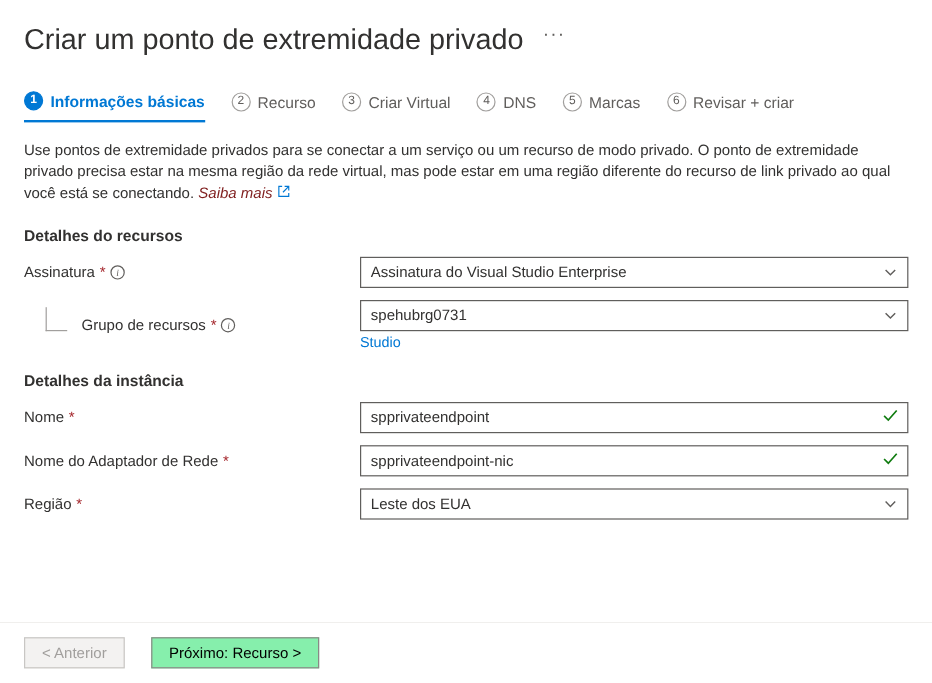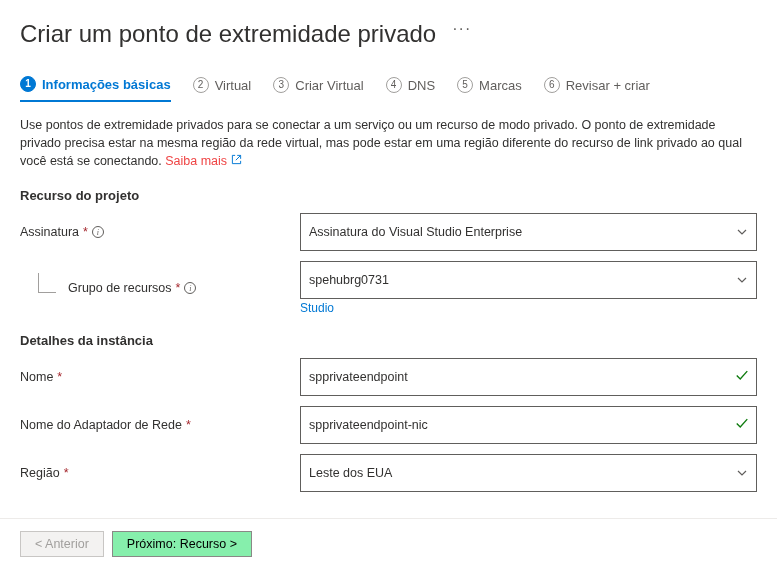--- a/index.html
+++ b/index.html
@@ -55,21 +55,21 @@
       background: #0078d4;
       border-color: #0078d4;
       color: #fff;
     }
     .intro {
       margin-top: 14px;
       font-size: 12.5px;
       line-height: 1.45;
       color: #323130;
     }
-    .link { color: #ef4444; text-decoration: none; cursor: pointer; }
+    .link { color: #7f1d1d; text-decoration: none; cursor: pointer; font-style: italic; }
     .ext-icon { font-size: 11px; }
     .section-title {
       font-weight: 600;
       font-size: 13px;
       margin-top: 18px;
       margin-bottom: 10px;
     }
     .form-row {
       display: flex;
       align-items: center;
@@ -107,21 +107,21 @@
       justify-content: center;
       font-size: 8px;
       color: #605e5c;
       cursor: pointer;
       font-family: Georgia, serif;
       font-style: italic;
     }
     .form-control-wrap { flex: 1; }
     .select, .input {
       width: 100%;
-      height: 38px;
+      height: 26px;
       border: 1px solid #605e5c;
       padding: 0 26px 0 8px;
       font-size: 12.5px;
       font-family: inherit;
       color: #323130;
       background: #fff;
       position: relative;
     }
     .select { cursor: pointer; display: flex; align-items: center; position: relative; }
     .chev {
@@ -149,21 +149,21 @@
       display: inline-block;
     }
     .footer {
       position: fixed;
       bottom: 0;
       left: 0;
       width: 777px;
       border-top: 1px solid #edebe9;
       padding: 12px 20px;
       display: flex;
-      gap: 8px;
+      gap: 22px;
       background: #fff;
       margin-top: 48px;
     }
     .btn {
       height: 26px;
       padding: 0 14px;
       font-size: 12.5px;
       font-family: inherit;
       border: 1px solid #8a8886;
       background: #86efac;
@@ -184,21 +184,21 @@
   <span class="dots">···</span>
 </h1>
 
 <div class="tabs">
   <div class="tab active">
     <span class="tab-badge">1</span>
     <span>Informações básicas</span>
   </div>
   <div class="tab">
     <span class="tab-badge">2</span>
-    <span>Virtual</span>
+    <span>Recurso</span>
   </div>
   <div class="tab">
     <span class="tab-badge">3</span>
     <span>Criar Virtual</span>
   </div>
   <div class="tab">
     <span class="tab-badge">4</span>
     <span>DNS</span>
   </div>
   <div class="tab">
@@ -217,21 +217,21 @@
     <span>Saiba mais</span>
     <span class="ext-icon">
       <svg width="11" height="11" viewBox="0 0 16 16" fill="none">
           <path d="M6 2H2v12h12v-4" stroke="#0078d4" stroke-width="1.4"></path>
           <path d="M9 2h5v5M14 2L7 9" stroke="#0078d4" stroke-width="1.4"></path>
         </svg>
     </span>
   </a>
 </p>
 
-<div class="section-title">Recurso do projeto</div>
+<div class="section-title">Detalhes do recursos</div>
 
 <div class="form-row">
   <div class="form-label">
     <span>Assinatura</span>
     <span class="req">*</span>
     <span class="info-icon">i</span>
   </div>
   <div class="form-control-wrap">
     <div class="select">
       <span>Assinatura do Visual Studio Enterprise</span>

